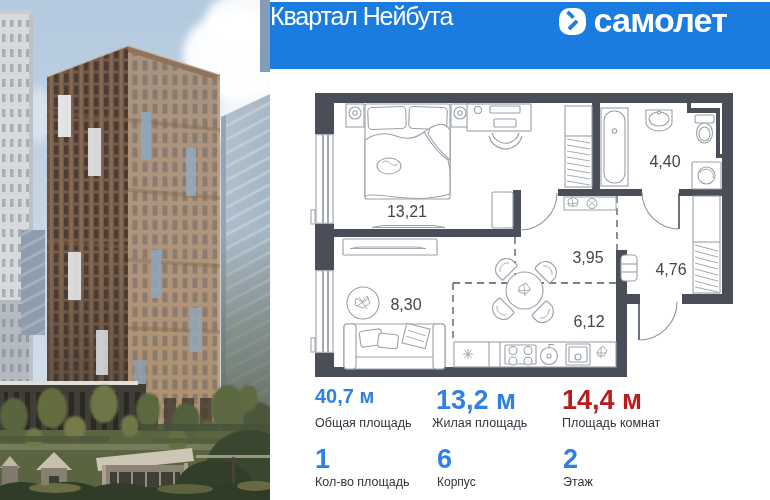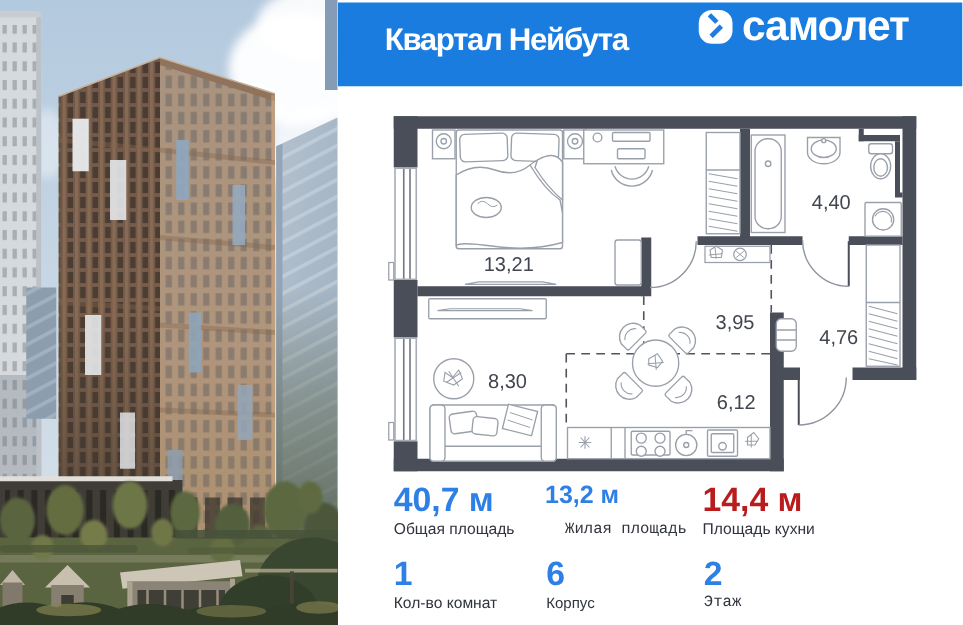--- a/index.html
+++ b/index.html
@@ -210,21 +210,21 @@
     <path d="M0,500 L0,486 Q20,478 45,486 Q70,477 95,487 Q120,479 150,488 Q180,480 210,488 Q240,478 270,486 L270,500 Z" fill="#313c28"></path>
     <ellipse cx="55" cy="488" rx="26" ry="5" fill="#83814f" opacity="0.7"></ellipse>
     <ellipse cx="185" cy="489" rx="28" ry="5" fill="#7d7b4b" opacity="0.6"></ellipse>
     <ellipse cx="255" cy="486" rx="18" ry="5" fill="#8a8752" opacity="0.6"></ellipse>
   </g>
 </svg>
 </div>
 
 <div class="abs" style="left:270px;top:2px;width:500px;height:67px;background:#1b7ce0;"></div>
 
-<div class="abs" style="left:270px;top:16px;width:270px;height:33px;color:#fff;font-size:25px;font-weight:bold;letter-spacing:-1.1px;text-align:center;line-height:33px;">Квартал Нейбута</div>
+<div class="abs" style="left:270px;top:0;width:270px;height:33px;color:#fff;font-size:25px;font-weight:normal;letter-spacing:-1.1px;text-align:left;line-height:33px;">Квартал Нейбута</div>
 
 <div class="abs" style="left:556px;top:5px;width:214px;height:33px;text-align:right;">
   <svg width="214" height="33" viewBox="0 0 214 33">
     <rect x="3" y="3" width="27" height="27" rx="10.5" fill="#ffffff"></rect>
     <g fill="#1f7de2">
       <rect x="-1.9" y="-4.2" width="3.8" height="8.4" rx="0.4" transform="translate(14.5,9.8) rotate(-45)"></rect>
       <rect x="-1.9" y="-5.8" width="3.8" height="11.6" rx="0.4" transform="translate(17,20) rotate(45)"></rect>
     </g>
     <text x="37.5" y="26.6" font-size="34" font-weight="bold" letter-spacing="-0.8" fill="#ffffff" font-family="Liberation Sans, sans-serif">самолет</text>
   </svg>
@@ -471,35 +471,35 @@
       <text x="589" y="327">6,12</text>
 
       <text x="665" y="167">4,40</text>
 
       <text x="671" y="275">4,76</text>
     </g>
   </g>
 </svg>
 </div>
 
-<div class="abs" style="left:315px;top:385px;color:#2f80e6;font-size:27px;font-weight:bold;">40,7 м</div>
+<div class="abs" style="left:315px;top:385px;color:#2f80e6;font-size:20px;font-weight:bold;">40,7 м</div>
 
 <div class="abs" style="left:315px;top:416px;color:#30343c;font-size:12.5px;">Общая площадь</div>
 
-<div class="abs" style="left:436px;top:385px;color:#2f80e6;font-size:20px;font-weight:bold;">13,2 м</div>
-
-<div class="abs" style="left:452px;top:416px;color:#30343c;font-size:12.5px;font-family:Liberation Mono, monospace;">Жилая площадь</div>
+<div class="abs" style="left:436px;top:385px;color:#2f80e6;font-size:27px;font-weight:bold;">13,2 м</div>
+
+<div class="abs" style="left:432px;top:416px;color:#30343c;font-size:12.5px;">Жилая площадь</div>
 
 <div class="abs" style="left:562px;top:385px;color:#b91c1c;font-size:27px;font-weight:bold;">14,4 м</div>
 
-<div class="abs" style="left:562px;top:416px;color:#30343c;font-size:12.5px;">Площадь кухни</div>
+<div class="abs" style="left:562px;top:416px;color:#30343c;font-size:12.5px;">Площадь комнат</div>
 
 <div class="abs" style="left:315px;top:444px;color:#2f80e6;font-size:27px;font-weight:bold;">1</div>
 
-<div class="abs" style="left:315px;top:475px;color:#30343c;font-size:12.5px;">Кол-во комнат</div>
+<div class="abs" style="left:315px;top:475px;color:#30343c;font-size:12.5px;">Кол-во площадь</div>
 
 <div class="abs" style="left:437px;top:444px;color:#2f80e6;font-size:27px;font-weight:bold;">6</div>
 
 <div class="abs" style="left:437px;top:475px;color:#30343c;font-size:12px;">Корпус</div>
 
 <div class="abs" style="left:563px;top:444px;color:#2f80e6;font-size:27px;font-weight:bold;">2</div>
 
-<div class="abs" style="left:563px;top:475px;color:#30343c;font-size:12.5px;font-family:Liberation Mono, monospace;">Этаж</div>
+<div class="abs" style="left:563px;top:475px;color:#30343c;font-size:12.5px;">Этаж</div>
 
 </body></html>

